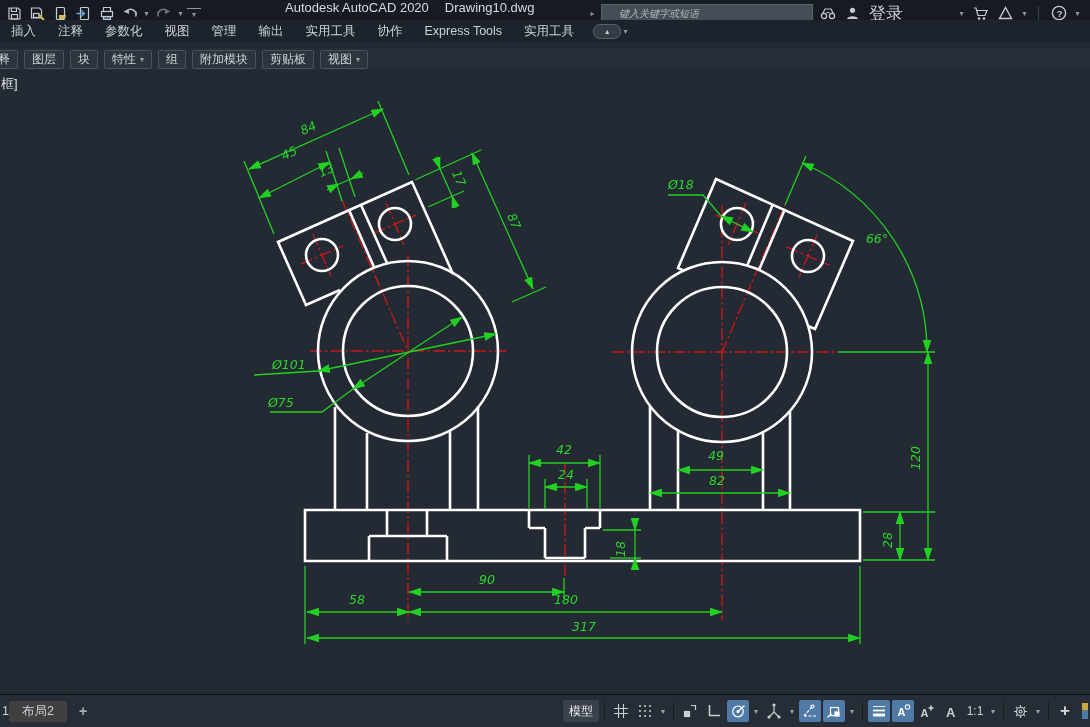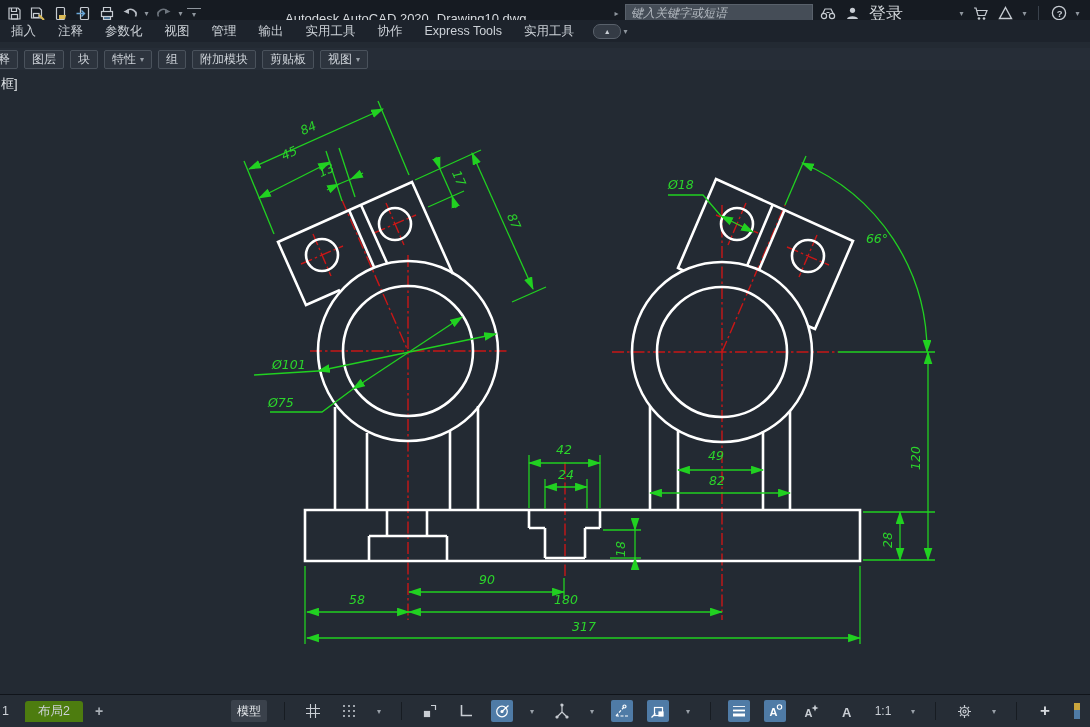--- a/index.html
+++ b/index.html
@@ -4,25 +4,25 @@
 <style>
   html,body{margin:0;padding:0}
   body{width:1090px;height:727px;position:relative;overflow:hidden;background:#232a33;
        font-family:"Liberation Sans",sans-serif;-webkit-font-smoothing:antialiased}
   
   .titlebar{position:absolute;top:0;left:0;width:100%;height:26px;background:#161b22;
             display:flex;align-items:center;color:#c6cbd1;z-index:5}
   .qat{display:flex;align-items:center;gap:2px;padding-left:4px}
   .ib{width:21px;height:22px;display:flex;align-items:center;justify-content:center}
   .car{font-size:8px;color:#8f969e;width:9px;text-align:center}
-  .title-center{position:absolute;left:285px;top:0;height:26px;display:flex;align-items:flex-end;
-                gap:8px;font-size:13px;color:#d7dbdf;white-space:nowrap}
+  .title-center{position:absolute;left:285px;top:0;height:26px;display:flex;align-items:flex-start;
+                gap:16px;font-size:13px;color:#d7dbdf;white-space:nowrap}
   .tb-right{position:absolute;right:8px;top:0;height:26px;display:flex;align-items:center;gap:4px}
   .searchbox{width:176px;height:17px;background:#454d57;border:1px solid #59616b;color:#e8eaed;
-             font-size:12px;padding:0 5px;outline:none}
+             font-size:10px;padding:0 17px;outline:none}
   .searchbox::placeholder{color:#b3b9c0;font-style:italic}
   .tbtxt{font-size:17px;color:#d3d7db;margin:0 2px}
   .vsep{width:1px;height:15px;background:#3a424c;margin:0 5px}
   
   .tabrow{position:absolute;top:20px;left:0;width:100%;height:22px;background:#1d232c;
           display:flex;align-items:center;color:#ccd1d7;font-size:12.5px;z-index:5}
   .rtab{padding:0 11px;height:100%;display:flex;align-items:center;white-space:nowrap}
   .pill{width:26px;height:13px;border:1px solid #59616b;border-radius:7px;background:#343b45;
         display:flex;align-items:center;justify-content:center;font-size:7px;color:#c9ced4;margin-left:8px}
   
@@ -38,24 +38,24 @@
   svg text.dt{fill:#2bd42b;font:italic 12.5px "DejaVu Sans",sans-serif}
   .geo{stroke:#ffffff;stroke-width:2.6;fill:none;stroke-linejoin:miter}
   .dim{stroke:#21d121;stroke-width:1.3;fill:none}
   .cl{stroke:#c81717;stroke-width:1.4;fill:none;stroke-dasharray:12 3 2.5 3}
   
   .statusbar{position:absolute;bottom:0;left:0;width:100%;height:32px;background:#262d36;
              border-top:1px solid #10141a;display:flex;align-items:center;
              justify-content:space-between;z-index:5;color:#c9ced4}
   .laytabs{display:flex;align-items:center;font-size:12.5px;color:#cdd2d8}
   .laypartial{padding-left:2px}
-  .laytab{background:#4d7c0f;height:21px;padding:0 13px;display:flex;align-items:center;
-          border-radius:3px 3px 0 0;margin-left:16px}
+  .laytab{background:#404040;height:21px;padding:0 13px;display:flex;align-items:center;
+          border-radius:3px 3px 0 0;}
   .layplus{margin-left:12px;color:#aab0b7;font-size:14px;font-weight:bold}
-  .stat{display:flex;align-items:center;gap:14px;padding-right:10px}
+  .stat{display:flex;align-items:center;gap:2px;padding-right:2px}
   .sbtn{min-width:22px;height:22px;display:flex;align-items:center;justify-content:center;
         border-radius:2px;color:#c9ced4;font-size:12px}
   .sbtn.blue{background:#4f7ba6;color:#ffffff}
   .sbtn.dark{background:#3a414b;padding:0 6px;color:#e6e9ec}
   .ssep{width:1px;height:18px;background:#171c22;margin:0 3px}
   .scar{font-size:8px;color:#9aa1a9;width:10px;text-align:center}
   .partial-ico{width:6px;height:16px;background:linear-gradient(#caa53d 0 45%,#4f7ba6 45% 100%);
                margin-left:4px}
   .icon-svg{display:block}
 </style>

